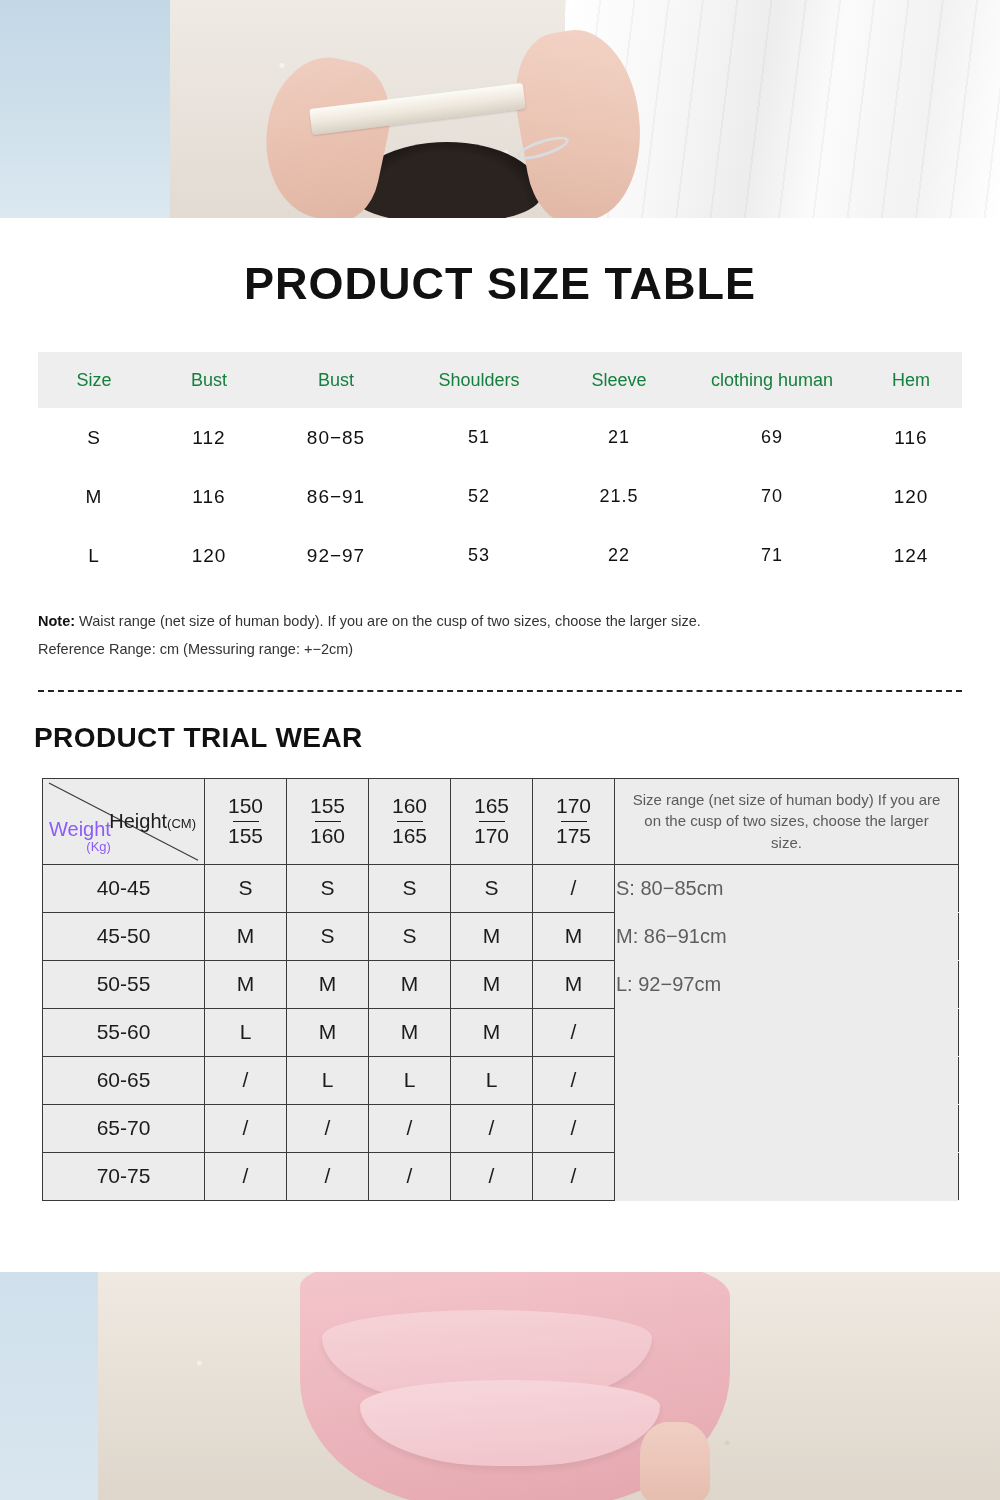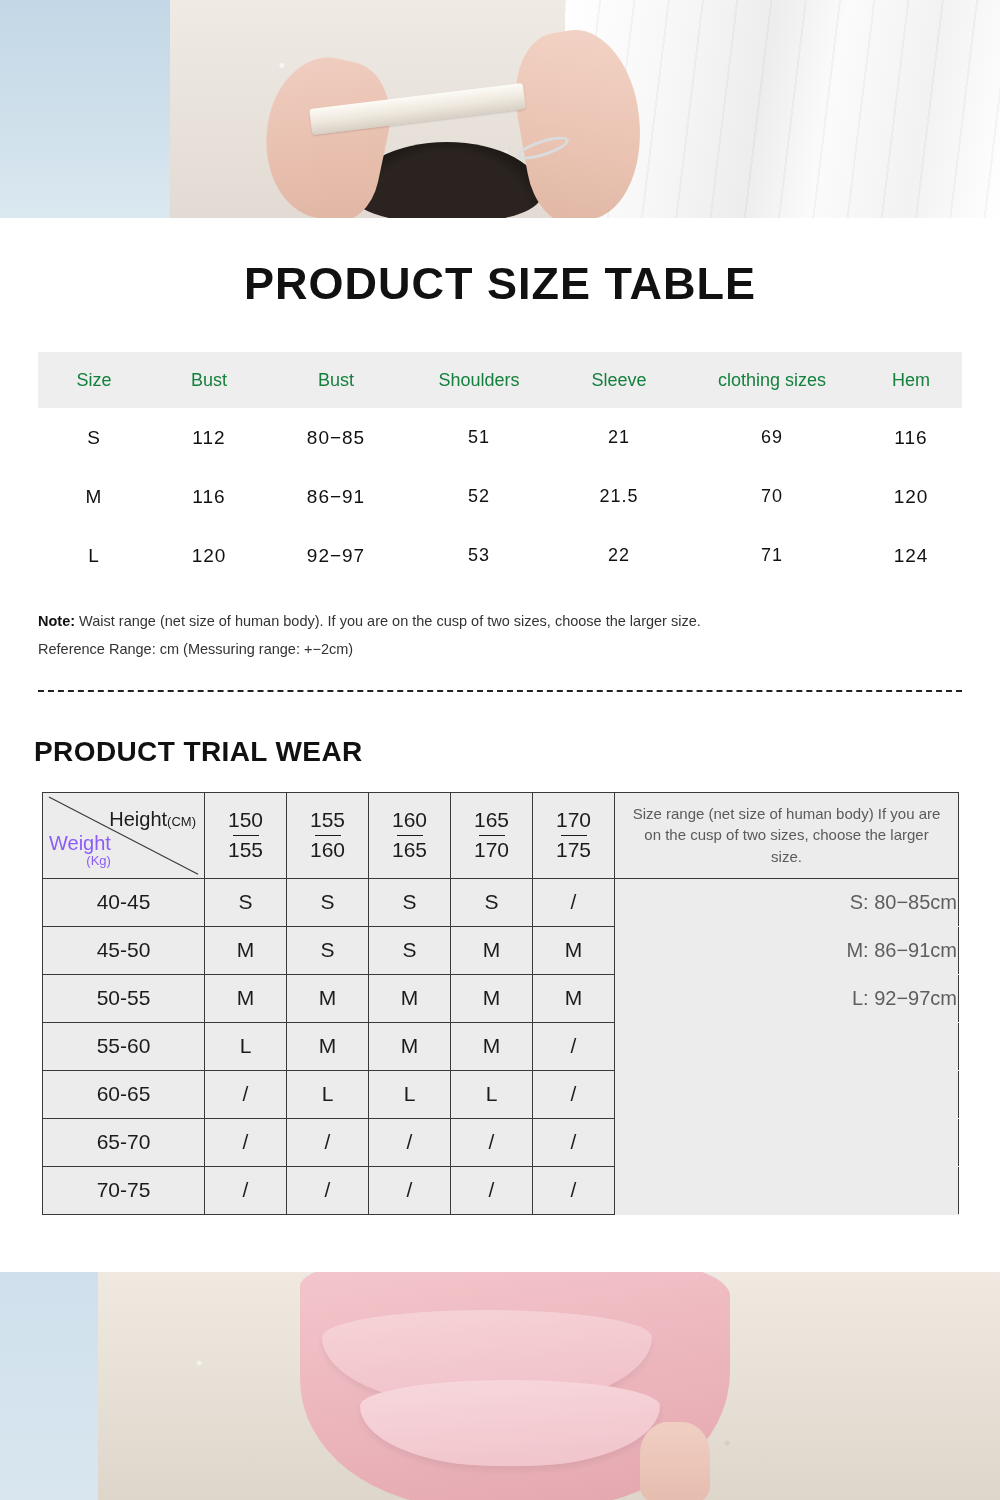--- a/index.html
+++ b/index.html
@@ -165,21 +165,21 @@
   }
   .note b { font-weight: bold; color: #111; }
 
   .dashes {
     margin: 26px 38px 0 38px;
     border-top: 2px dashed #222;
     height: 0;
   }
 
   .title-sub {
-    margin: 44px 0 0 34px;
+    margin: 30px 0 0 34px;
     font-size: 28px;
     font-weight: bold;
     color: #111;
     letter-spacing: 0.4px;
   }
 
   
   .trial-wrap {
     margin: 24px 42px 0 42px;
     width: 916px;
@@ -201,21 +201,21 @@
   .trial-table .corner {
     position: relative;
     height: 84px;
     padding: 0;
     overflow: hidden;
   }
   .corner .diag {
     position: absolute; left: 0; top: 0; width: 100%; height: 100%;
   }
   .corner .lbl-h {
-    position: absolute; right: 8px; top: 16px;
+    position: absolute; right: 8px; top: 32px;
     font-size: 20px; color: #1c1c1c;
     text-align: center; line-height: 1.05;
   }
   .corner .lbl-h small { font-size: 13px; }
   .corner .lbl-w {
     position: absolute; left: 6px; bottom: 10px;
     font-size: 20px; color: #8b5cf6;
     text-align: left; line-height: 1.05;
   }
   .corner .lbl-w small { font-size: 13px; display: block; text-align: right; }
@@ -246,21 +246,21 @@
     font-size: 15px;
     color: #5b5b5b;
     text-align: center;
     padding: 10px 14px;
     line-height: 1.45;
     vertical-align: top;
   }
   .trial-table .sizeinfo {
     font-size: 20px;
     color: #5e5e5e;
-    text-align: right;
+    text-align: left;
     margin-top: 23px;
   }
   .trial-table .noborder-b { border-bottom: 1px solid #ececec; border-right:1px solid #3a3a3a; }
 </style>
 </head>
 <body>
 
 <div class="page">
 
   <div class="photo-top">
@@ -288,21 +288,21 @@
         <col style="width:176px">
         <col style="width:102px">
       </colgroup>
       <thead>
         <tr>
           <th>Size</th>
           <th>Bust</th>
           <th>Bust</th>
           <th>Shoulders</th>
           <th>Sleeve</th>
-          <th>clothing sizes</th>
+          <th>clothing human</th>
           <th>Hem</th>
         </tr>
       </thead>
       <tbody>
         <tr>
           <td>S</td>
           <td>112</td>
           <td>80−85</td>
           <td class="small-num">51</td>
           <td class="small-num">21</td>

